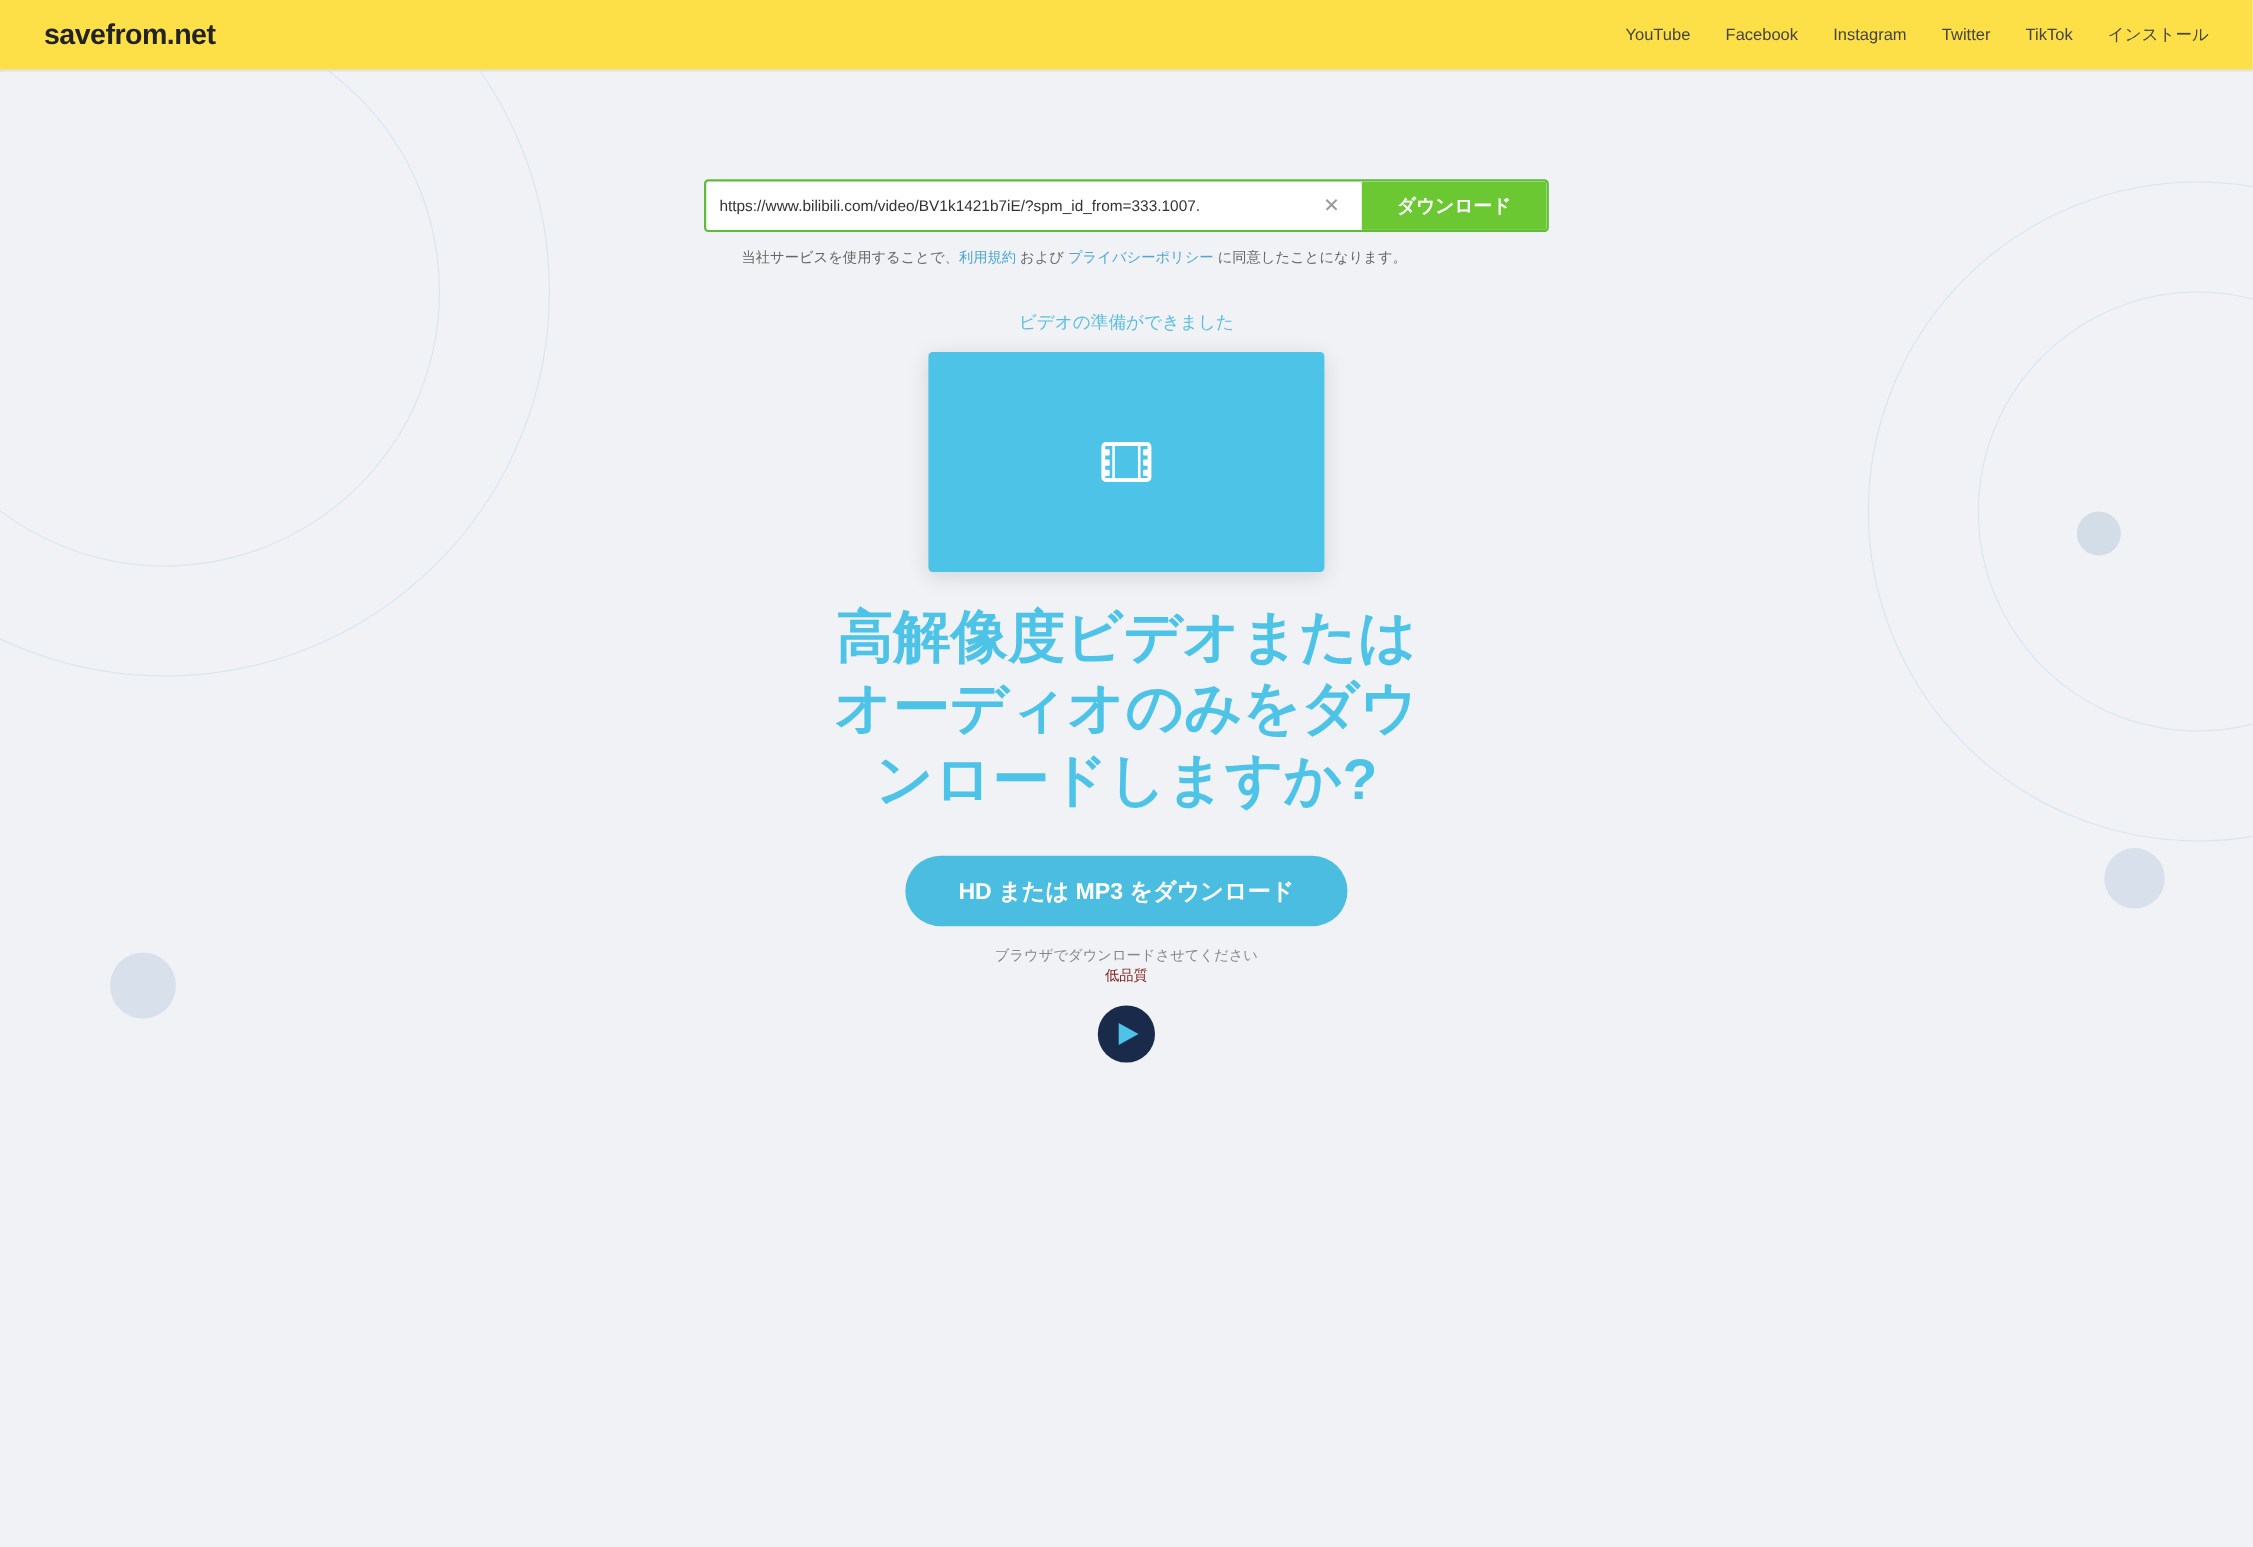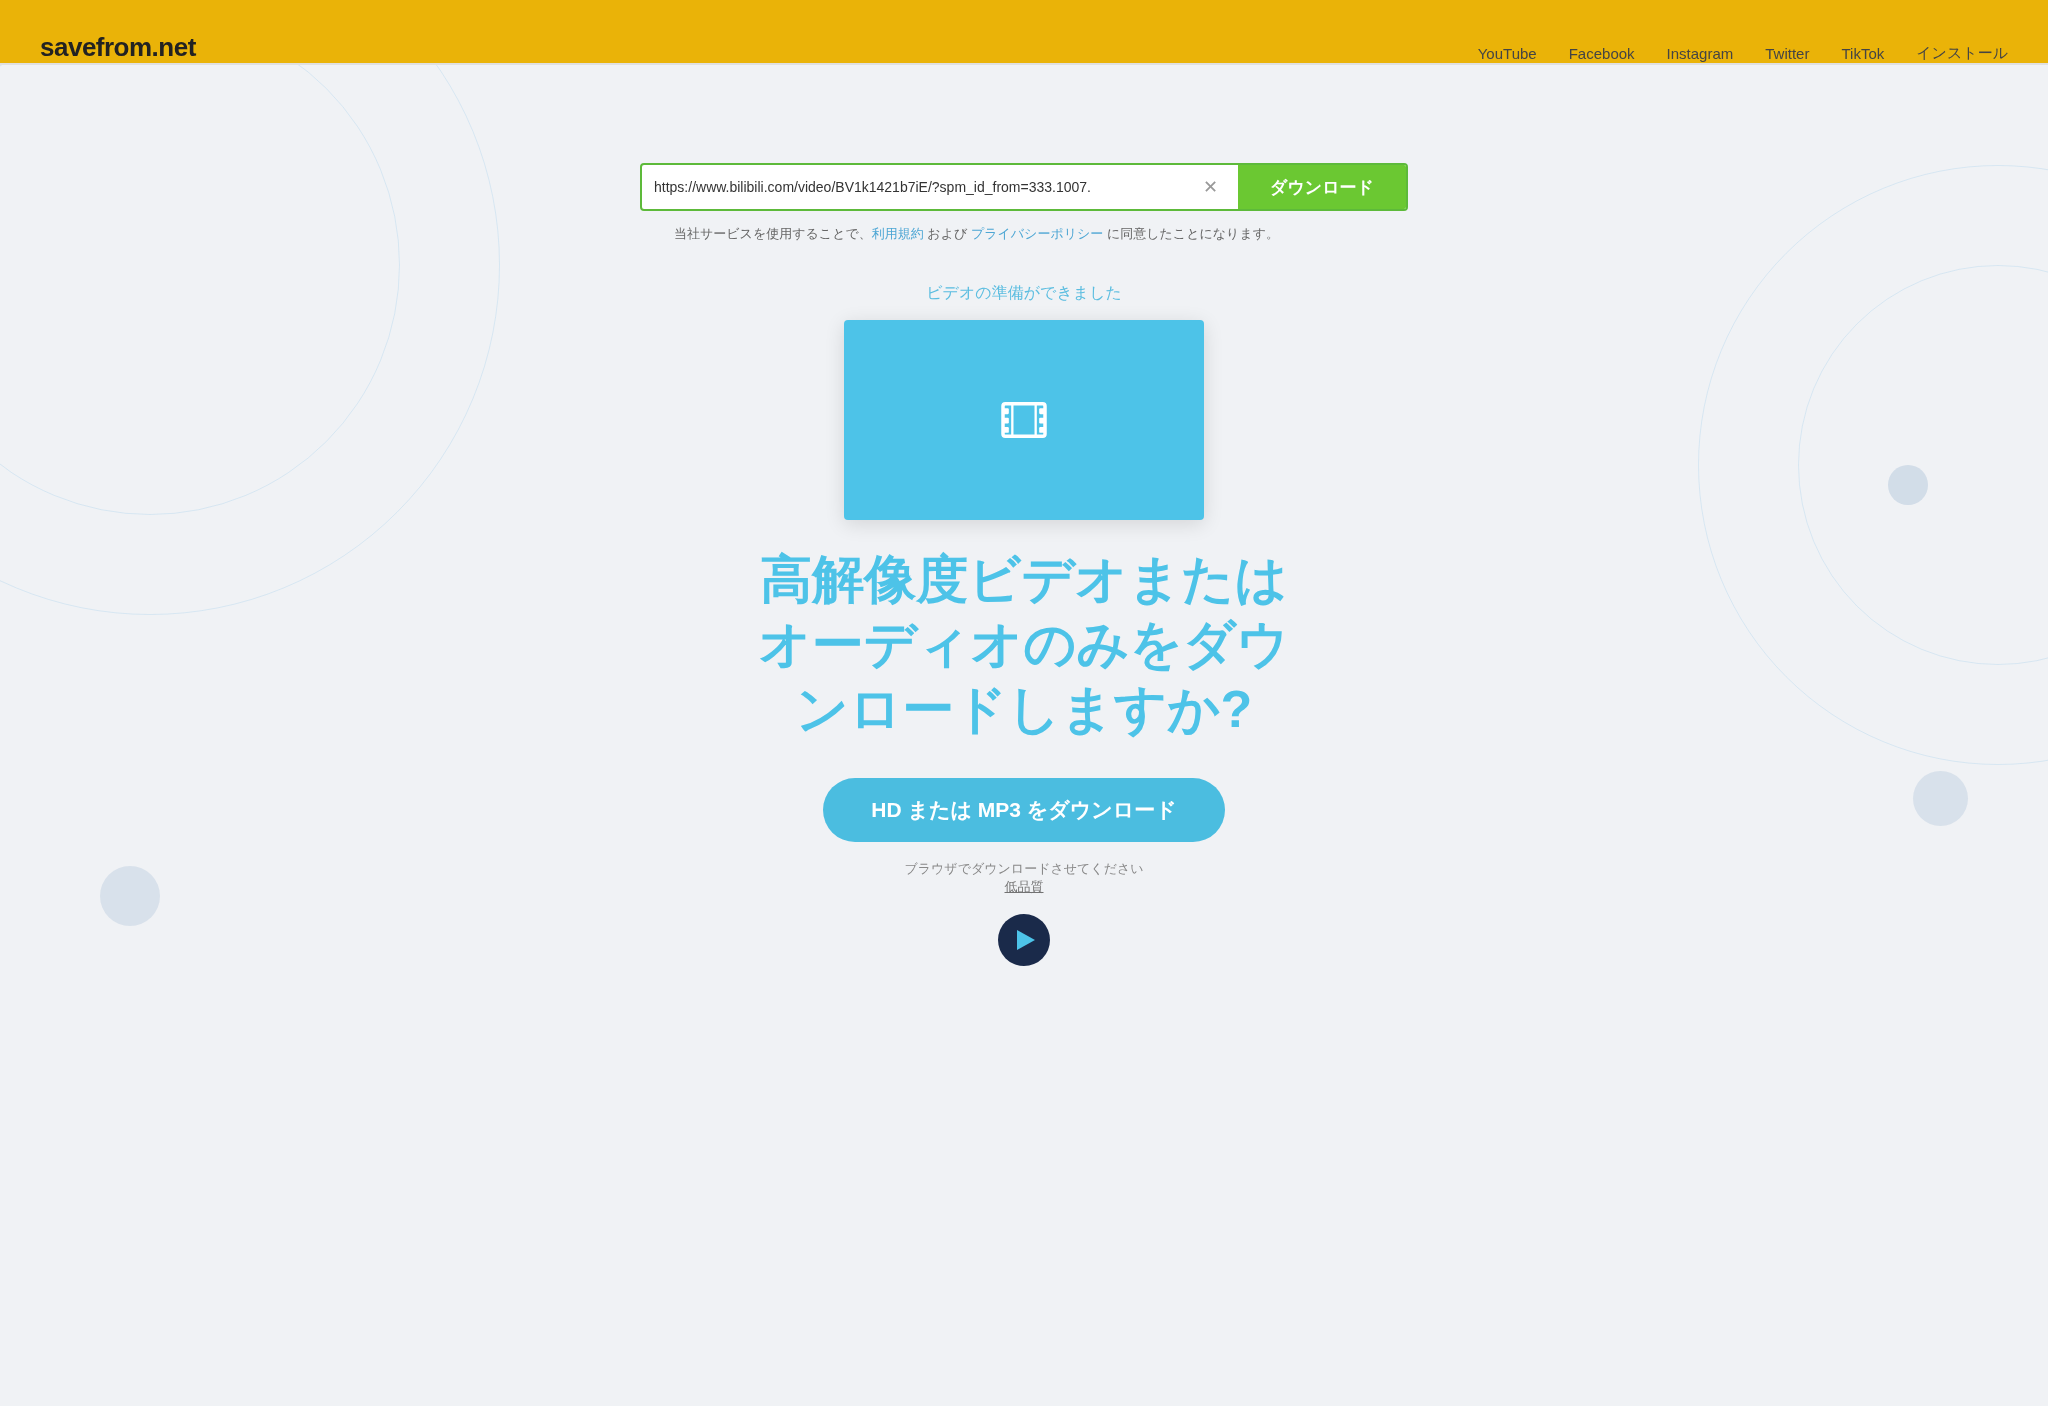--- a/index.html
+++ b/index.html
@@ -5,26 +5,26 @@
     * { box-sizing: border-box; margin: 0; padding: 0; }
     body {
       font-family: -apple-system, BlinkMacSystemFont, 'Segoe UI', 'Helvetica Neue', Arial, sans-serif;
       background: #f0f2f5;
       min-height: 100vh;
       color: #333;
     }
 
     
     .header {
-      background: #eab308;
+      background: #fde047;
       border-bottom: 1px solid #e0e0e0;
       padding: 0 40px;
       height: 64px;
       display: flex;
-      align-items: flex-end;
+      align-items: center;
       justify-content: space-between;
     }
     .logo {
       font-size: 26px;
       font-weight: 700;
       color: #222;
       letter-spacing: -0.5px;
     }
     .nav {
       display: flex;
@@ -202,22 +202,21 @@
       position: relative;
       z-index: 1;
       margin-top: 18px;
       text-align: center;
       color: #888;
       font-size: 13px;
     }
     .low-quality-link {
       display: block;
       text-align: center;
-      color: #737373;
-      text-decoration: underline;
+      color: #7f1d1d;
       cursor: pointer;
       font-size: 13px;
     }
 
     
     .play-btn-wrapper {
       position: relative;
       z-index: 1;
       margin-top: 18px;
       display: flex;

